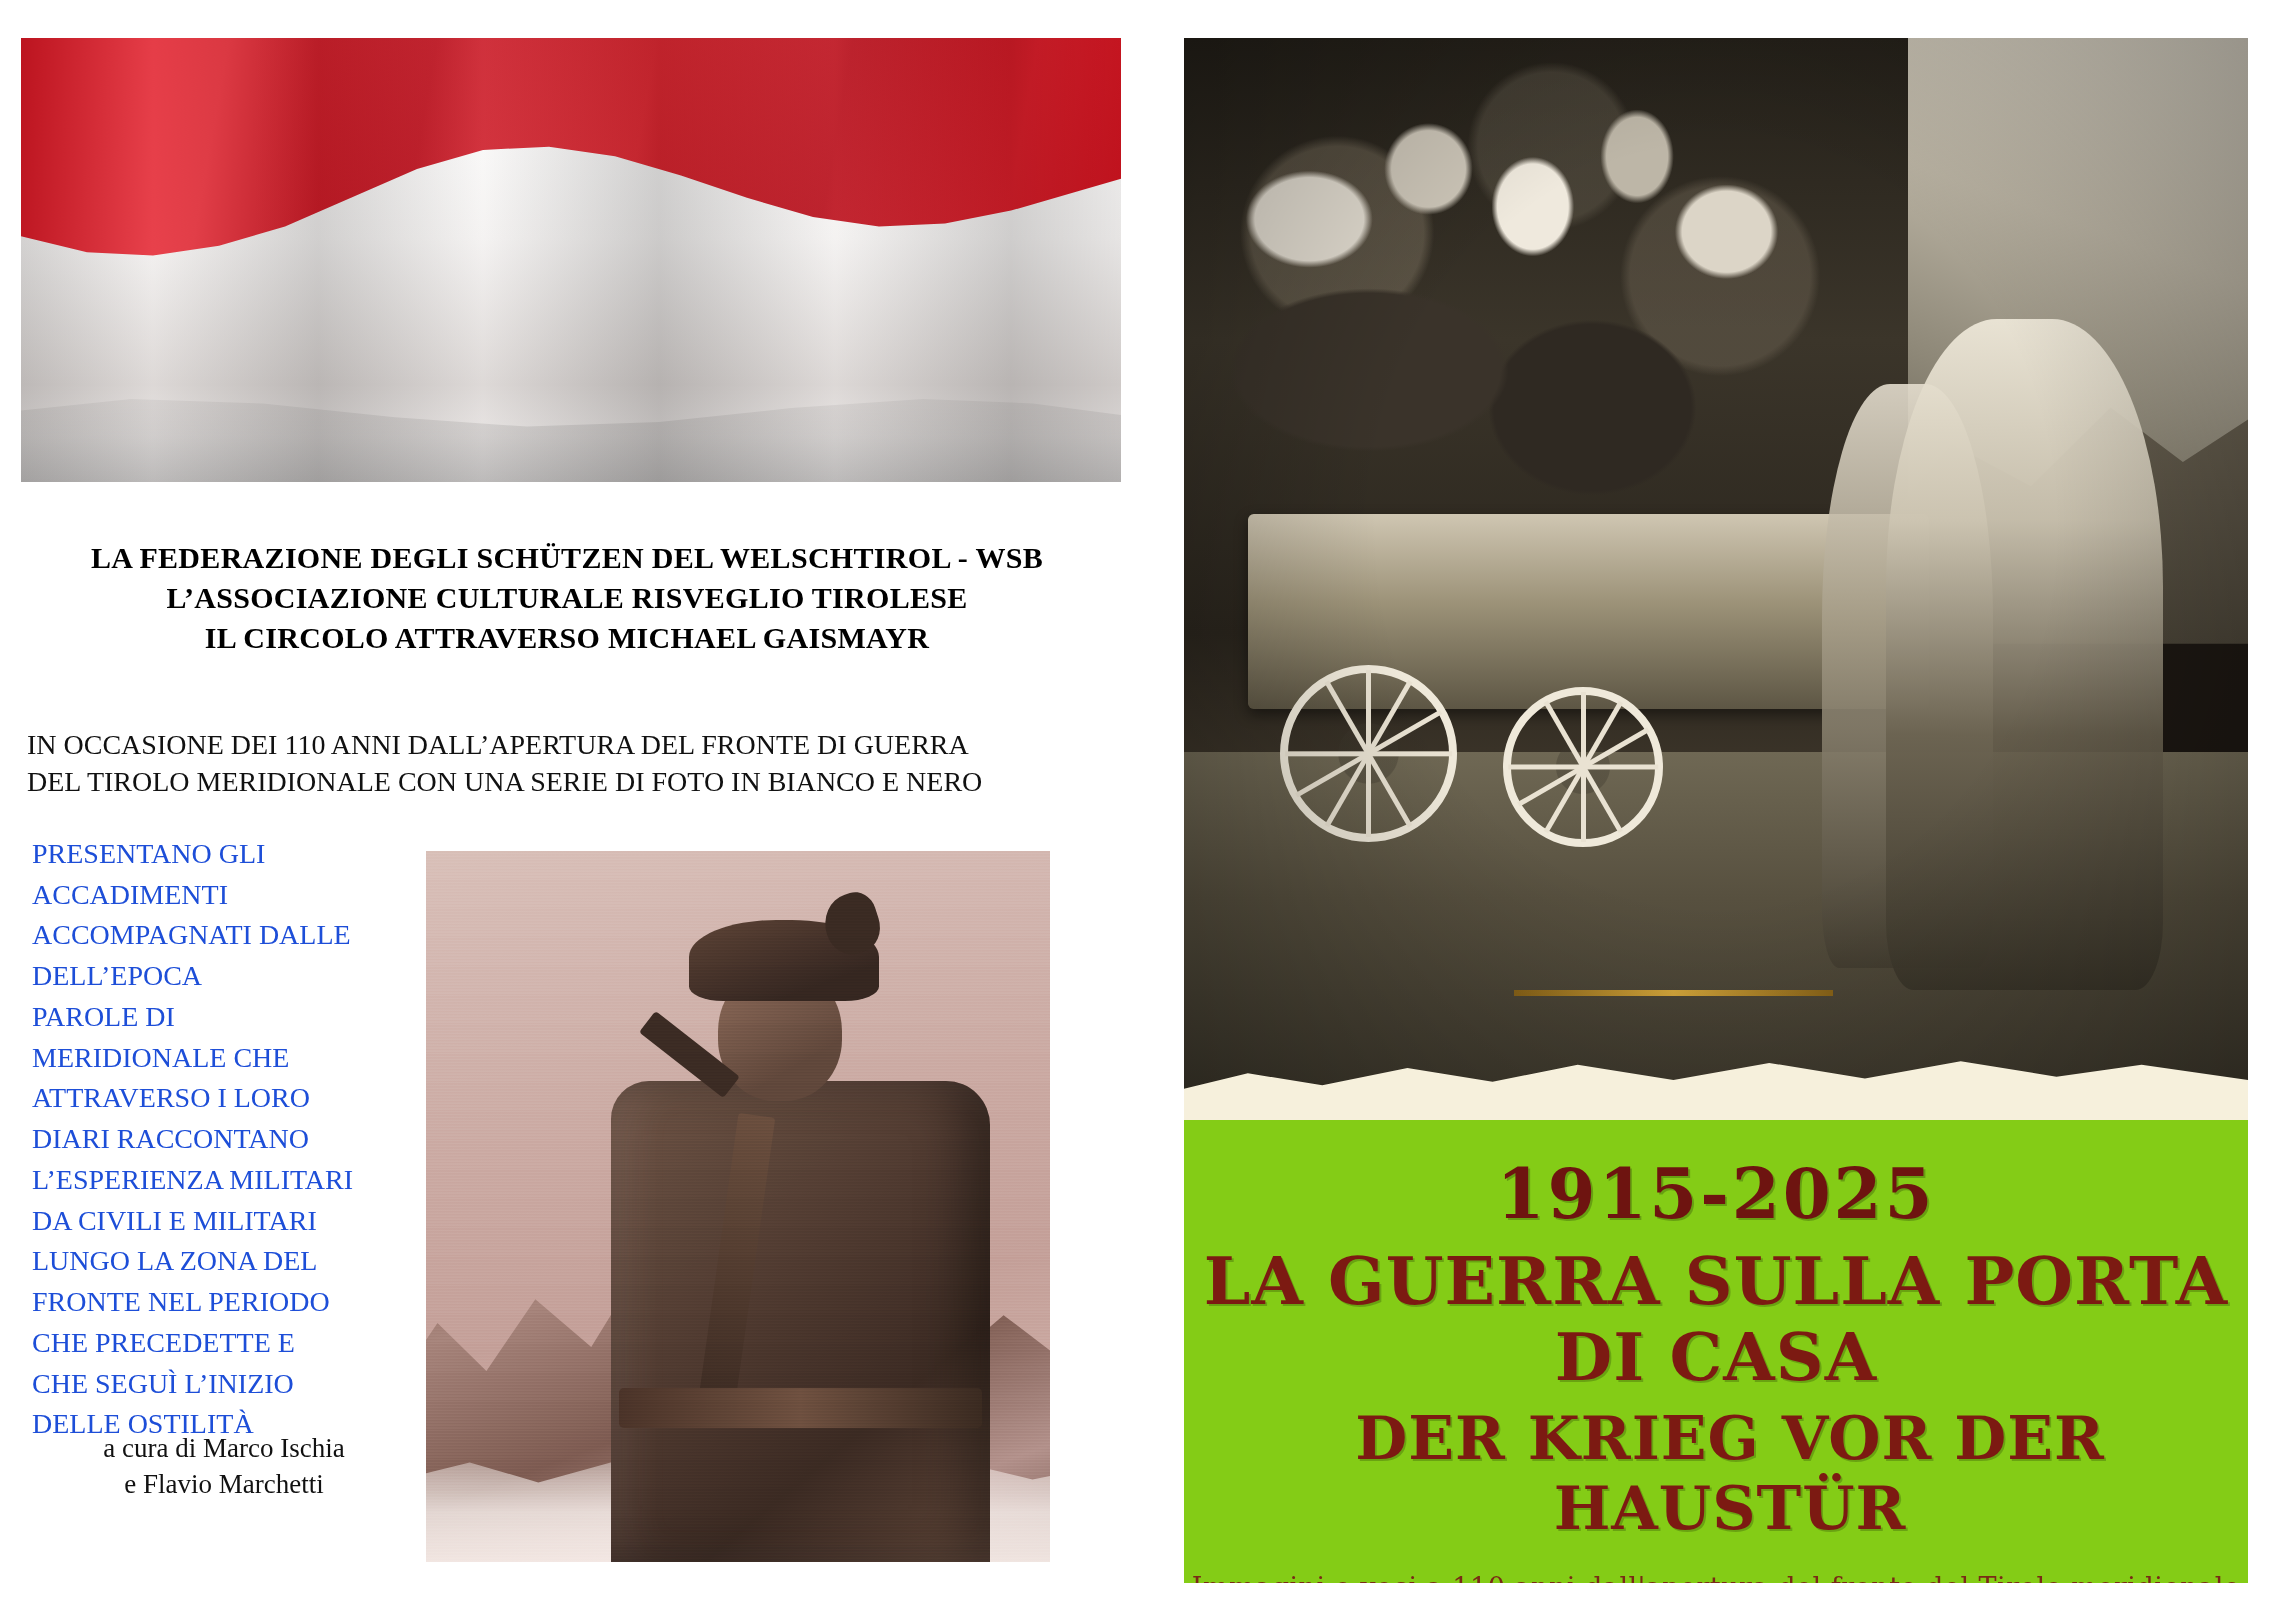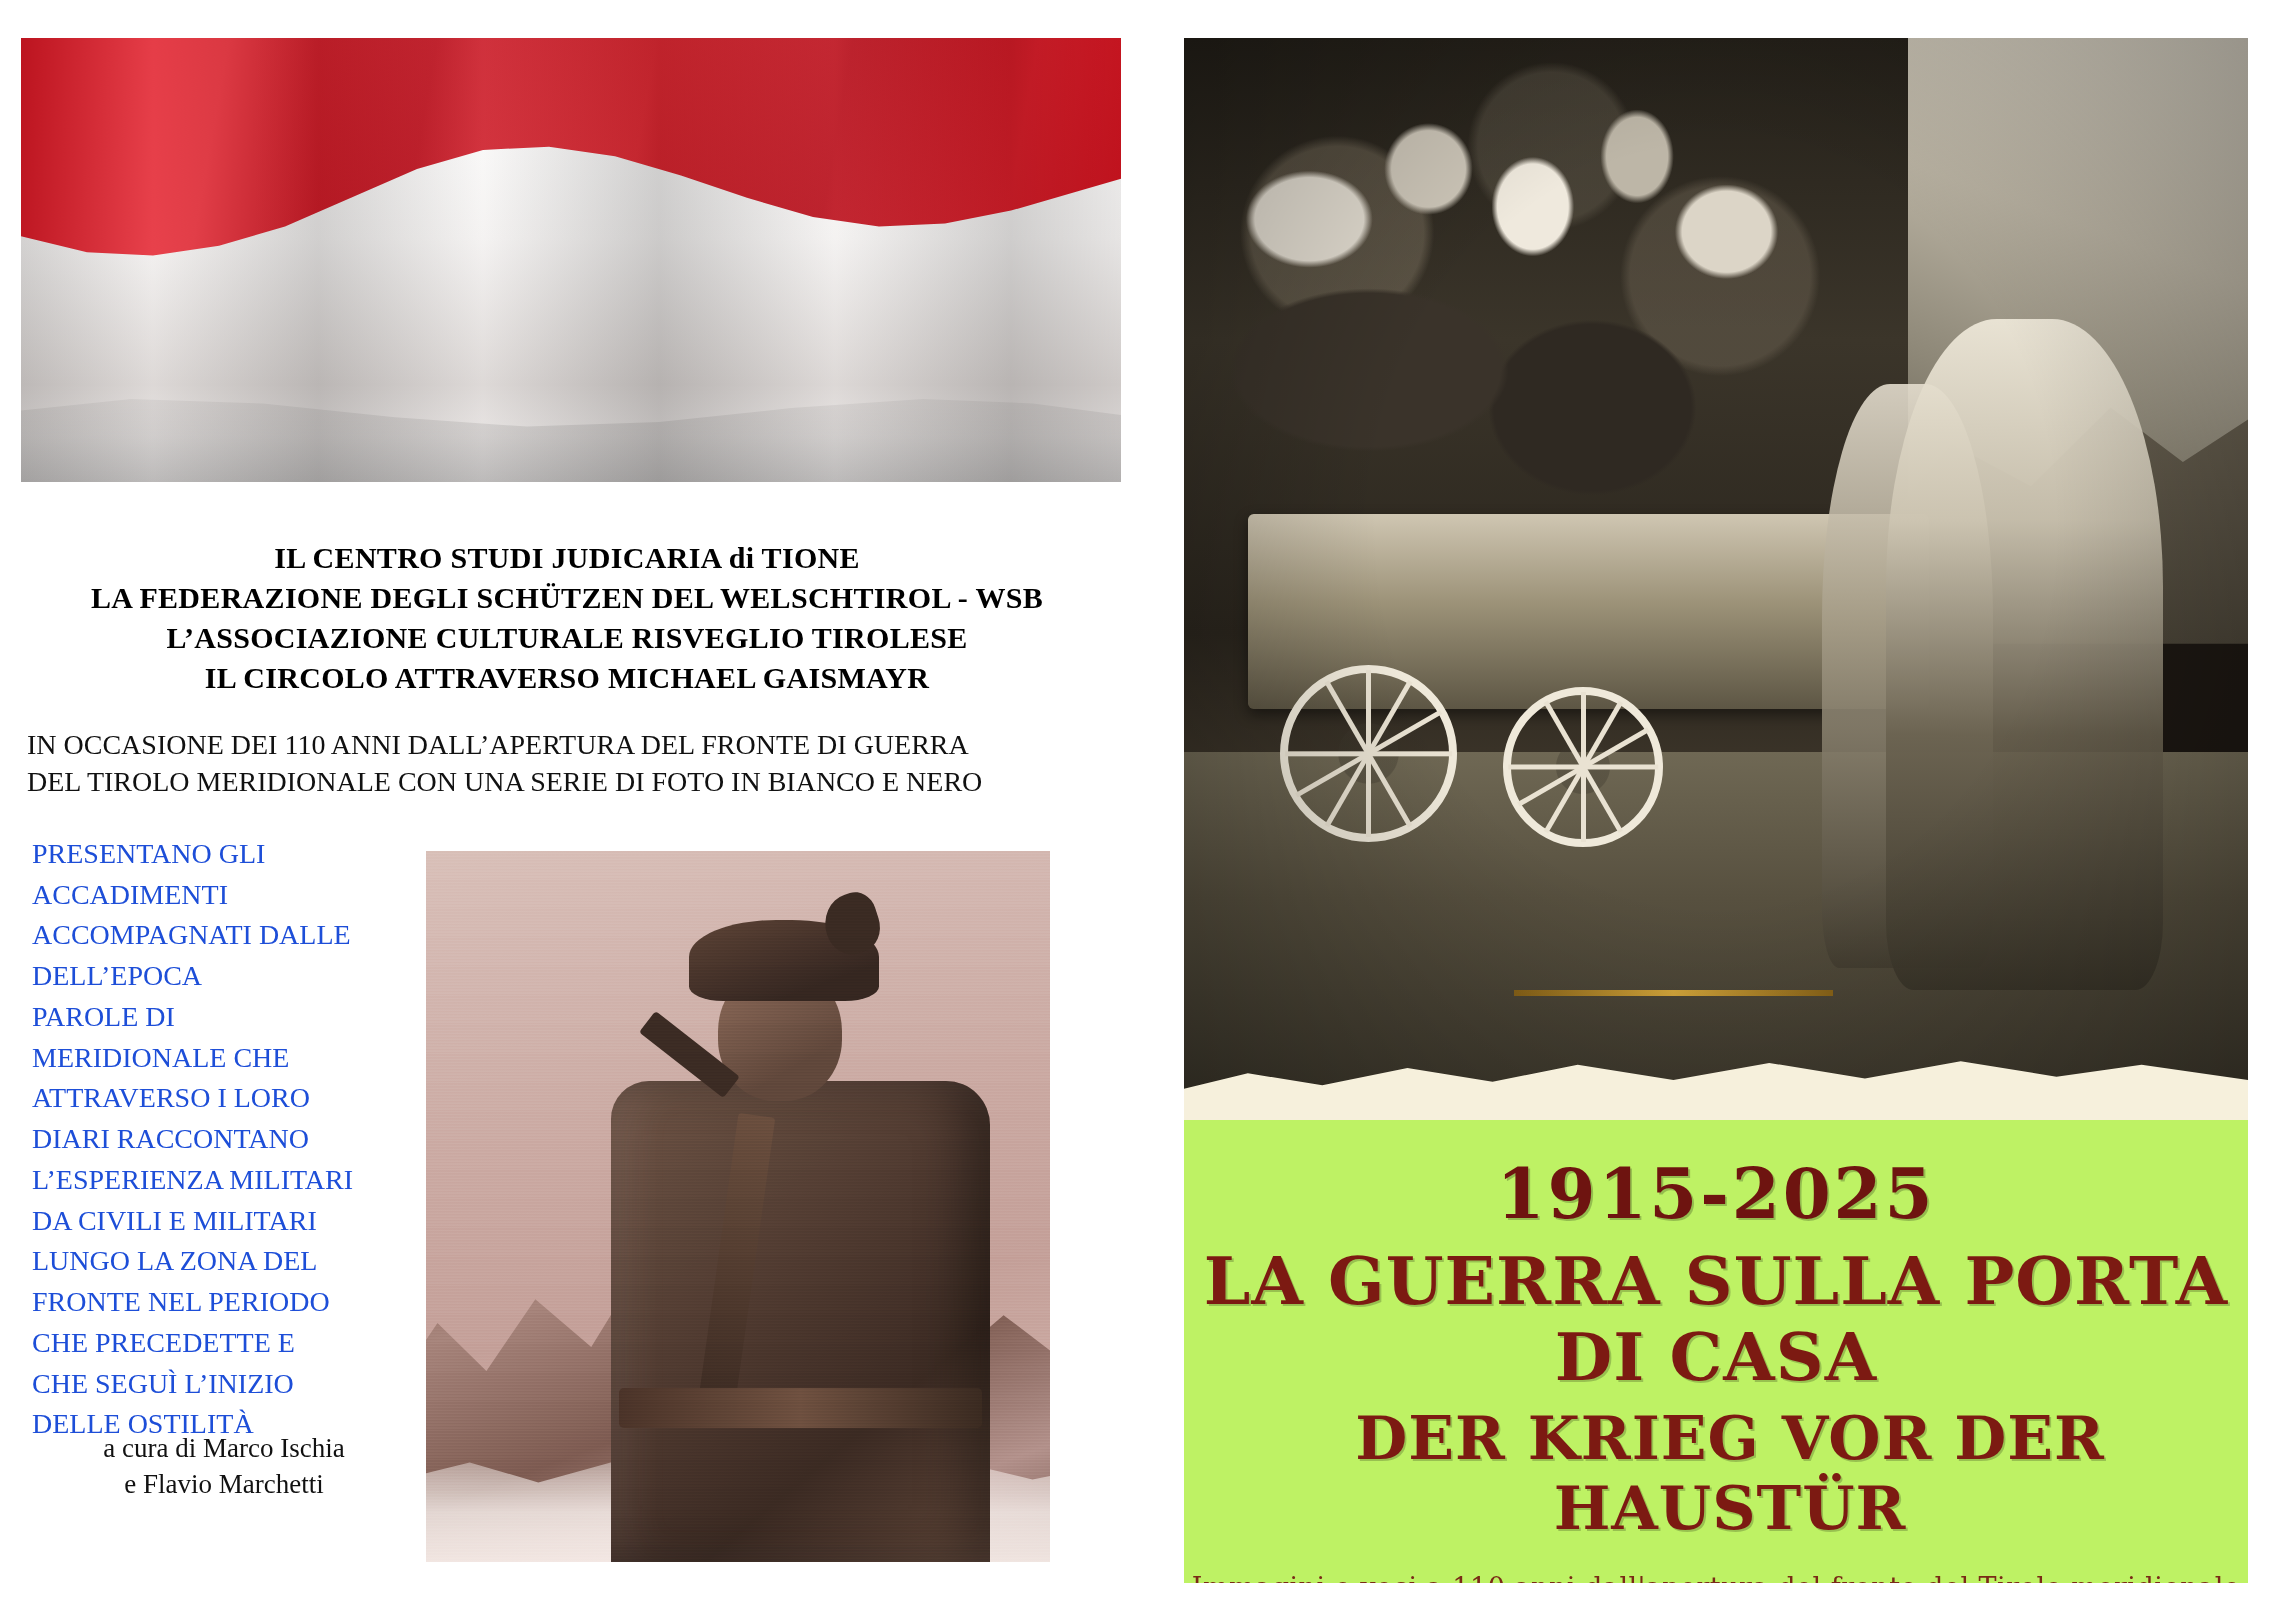--- a/index.html
+++ b/index.html
@@ -234,21 +234,21 @@
     pointer-events: none;
   }
 
   
   #poster {
     position: absolute;
     left: 1184px;
     top: 38px;
     width: 1064px;
     height: 1545px;
-    background: #bef264;
+    background: #84cc16;
     overflow: hidden;
   }
   #poster .photo {
     position: absolute;
     left: 0; top: 0;
     width: 100%;
     height: 70%;
     overflow: hidden;
     background: #1c1712;
   }
@@ -440,21 +440,20 @@
 <div id="left-panel">
 
   <div id="flag">
     <div class="flag-white"></div>
     <div class="flag-red"></div>
     <div class="flag-shade"></div>
     <div class="flag-bottomwave"></div>
   </div>
 
   <div id="organizers">
-    <div>IL CENTRO STUDI JUDICARIA di TIONE</div>
     <div>LA FEDERAZIONE DEGLI SCHÜTZEN DEL WELSCHTIROL - WSB</div>
     <div>L’ASSOCIAZIONE CULTURALE RISVEGLIO TIROLESE</div>
     <div>IL CIRCOLO ATTRAVERSO MICHAEL GAISMAYR</div>
   </div>
 
   <div id="intro-top">
     <div>IN OCCASIONE DEI 110 ANNI DALL’APERTURA DEL FRONTE DI GUERRA</div>
     <div>DEL TIROLO MERIDIONALE CON UNA SERIE DI FOTO IN BIANCO E NERO</div>
   </div>
 

